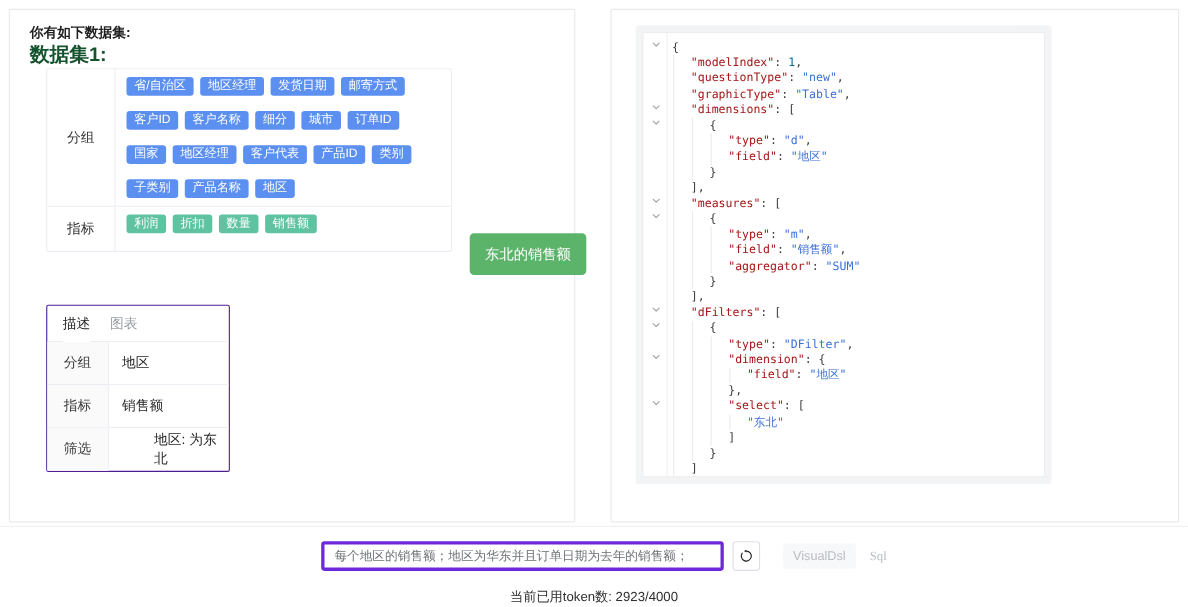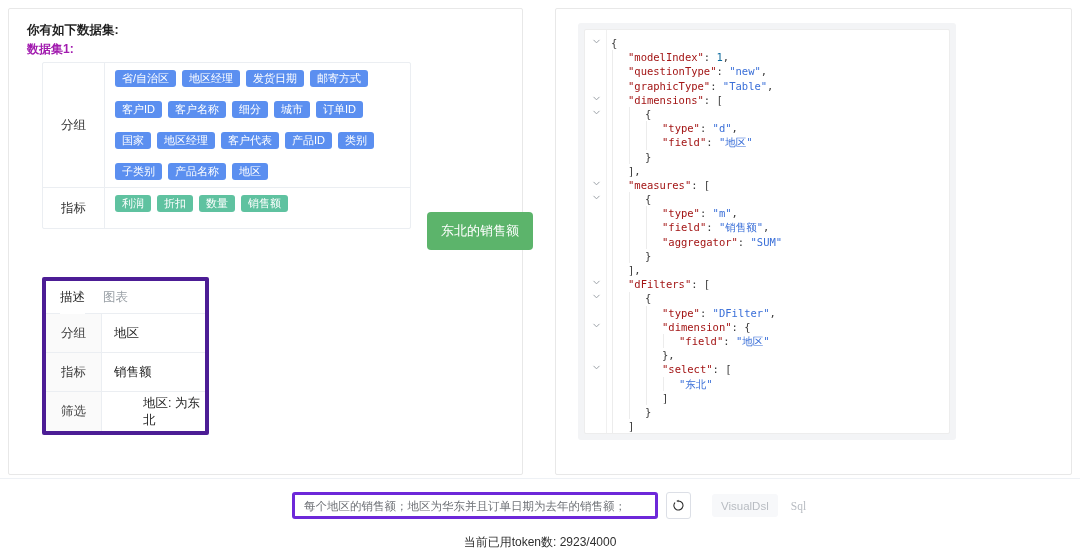--- a/index.html
+++ b/index.html
@@ -23,21 +23,21 @@
   .card-left  { left: 8px;   top: 8px; width: 515px; height: 467px; }
   .card-right { left: 555px; top: 8px; width: 517px; height: 467px; }
 
   
   .intro {
     position: absolute; left: 18px; top: 12px;
     font-size: 12.5px; font-weight: bold; color: #1f1f1f; line-height: 19px;
   }
   .ds-label {
     position: absolute; left: 18px; top: 31px;
-    font-size: 12px; font-weight: bold; color: #a21caf; line-height: 19px;
+    font-size: 18px; font-weight: bold; color: #14532d; line-height: 19px;
   }
 
   .field-table {
     position: absolute; left: 33px; top: 53px;
     width: 369px;
     border: 1px solid #ebeef2;
     border-radius: 2px;
     background: #fff;
   }
   .ft-row { display: flex; border-bottom: 1px solid #ebeef2; }
@@ -70,21 +70,21 @@
     padding: 10px 14px;
     border-radius: 4px;
     white-space: nowrap;
   }
 
   
   .result {
     position: absolute; left: 33px; top: 268px;
     width: 167px;
     background: #ffffff;
-    border: 4px solid #4c1d95;
+    border: 1px solid #4c1d95;
     border-radius: 2px;
   }
   .tabs { display: flex; align-items: flex-end; height: 33px; padding: 0 14px; border-bottom: 1px solid #ebeef2; gap: 18px; }
   .tab {
     font-size: 12.5px; color: #9aa0a6; padding-bottom: 7px;
     position: relative; cursor: pointer;
   }
   .tab.active { color: #1f1f1f; }
   .tab.active::after {
     content: ""; position: absolute; left: 0; right: 0; bottom: -1px;

